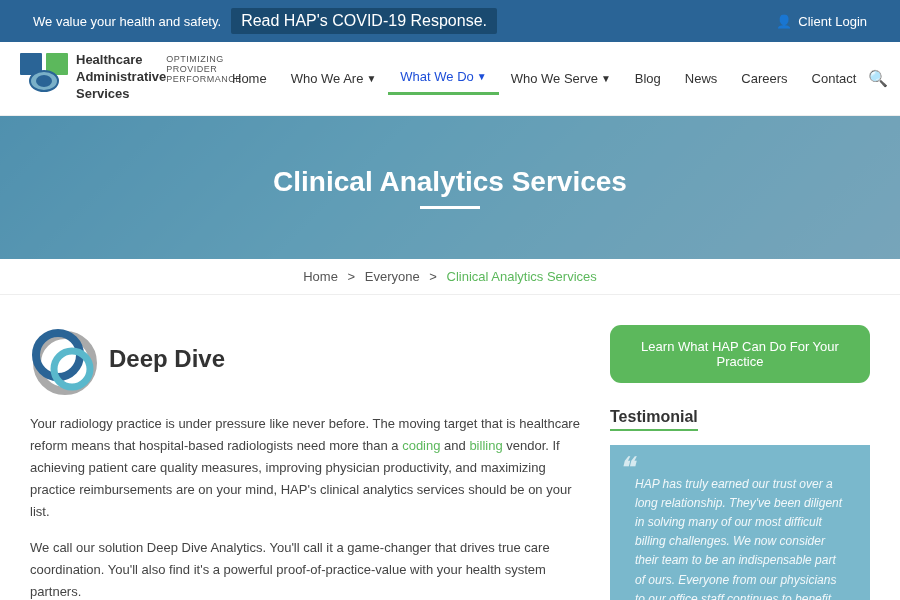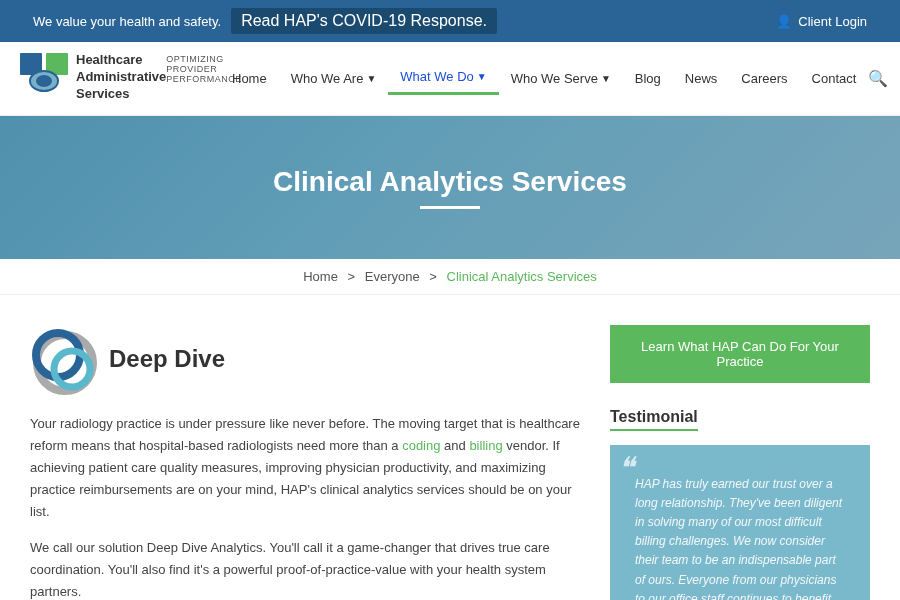--- a/index.html
+++ b/index.html
@@ -190,21 +190,21 @@
 
     .learn-btn {
       display: block;
       background: #5cb85c;
       color: white;
       text-align: center;
       padding: 14px 10px;
       font-size: 13px;
       border: none;
       cursor: pointer;
-      border-radius: 0;
+      border-radius: 11px;
       margin-bottom: 25px;
     }
 
     .testimonial-title {
       font-size: 16px;
       font-weight: bold;
       color: #333;
       border-bottom: 2px solid #5cb85c;
       padding-bottom: 3px;
       margin-bottom: 14px;

